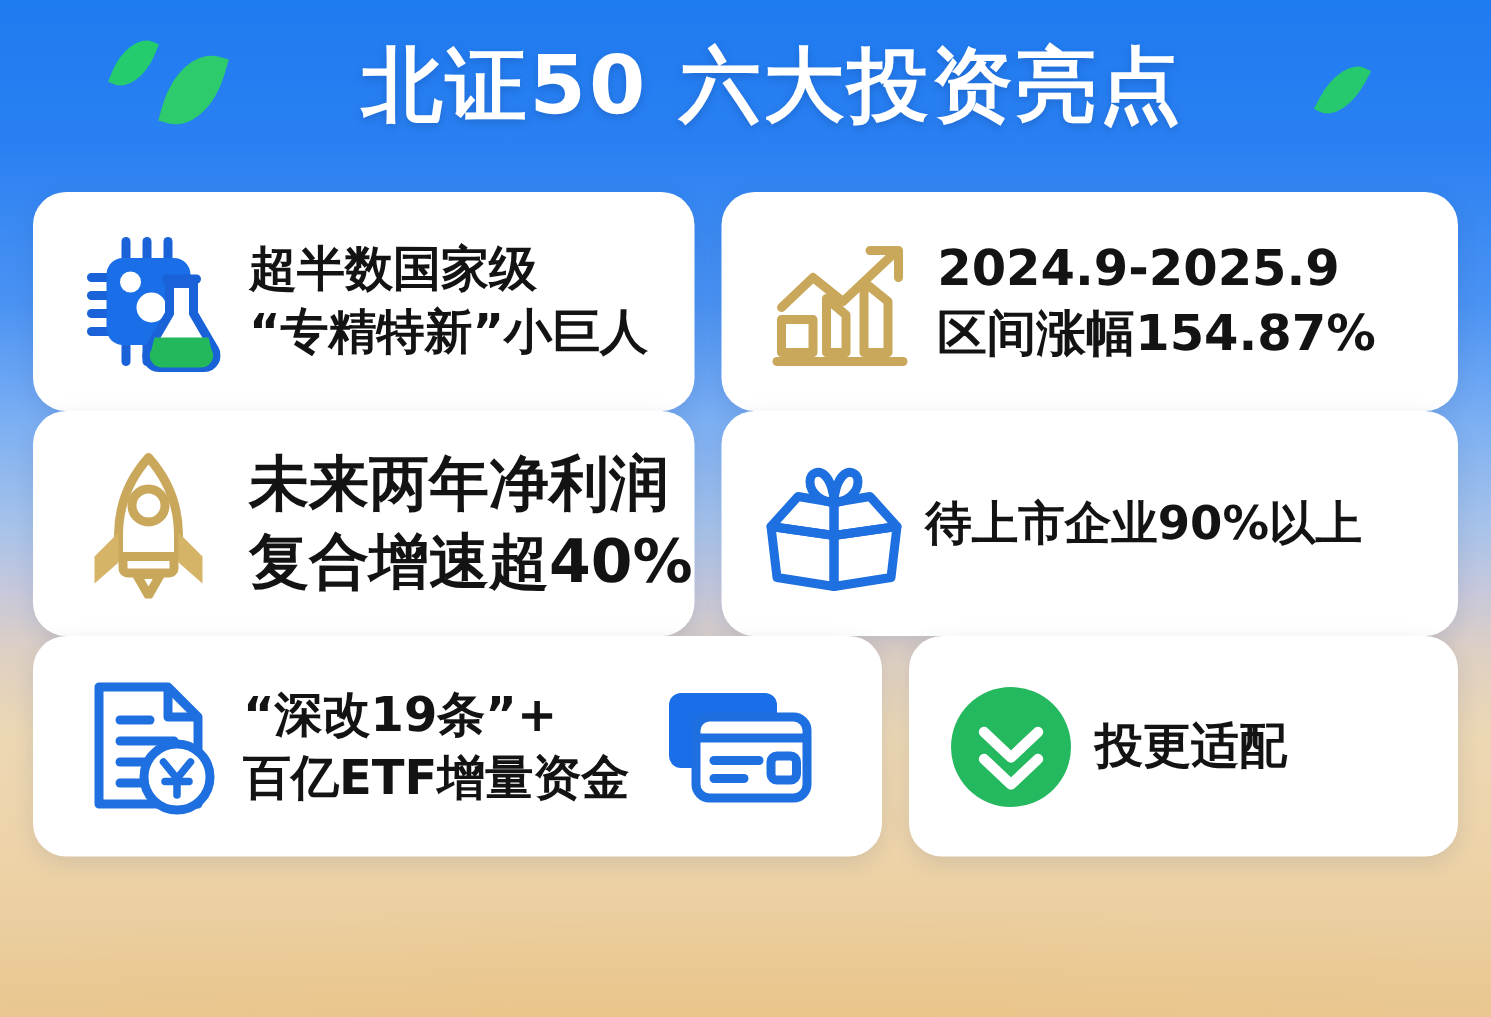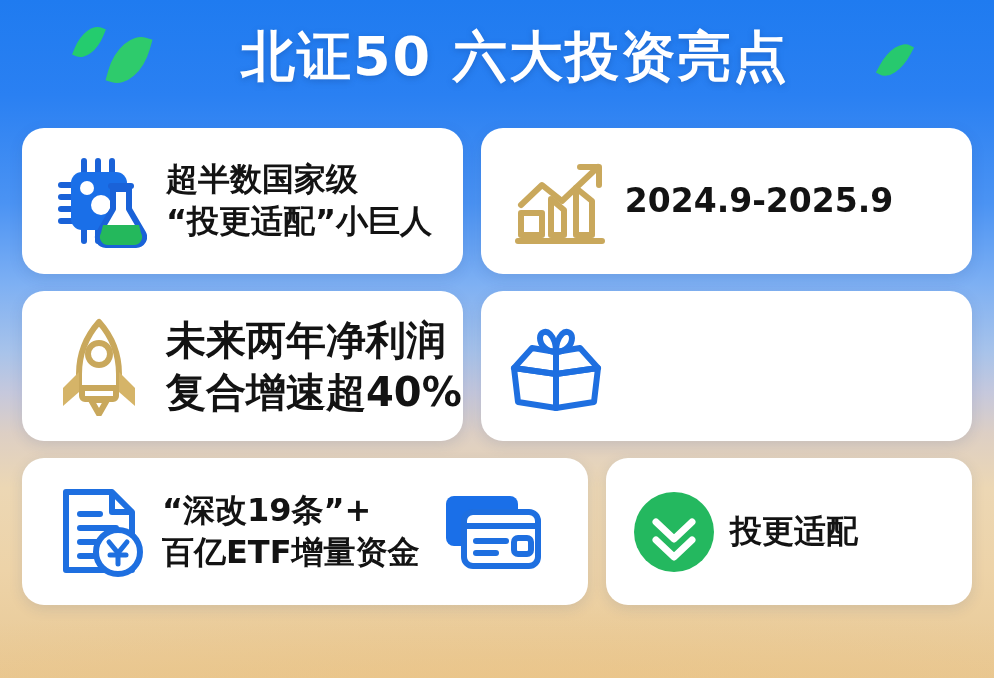--- a/index.html
+++ b/index.html
@@ -43,21 +43,21 @@
     color:#ffffff;font-size:54px;font-weight:bold;letter-spacing:2px;
     line-height:62px;
     text-shadow:0 2px 6px rgba(20,70,150,.35);
     font-family:"DejaVu Sans","Liberation Sans",sans-serif;
     white-space:nowrap;
     padding-left:36px;
   }
 
   
   #grid{position:absolute;left:22px;top:128px;width:950px;}
-  .row{display:flex;margin-bottom:17px;}
+  .row{display:flex;}
   .card{
     background:#ffffff;border-radius:22px;
     box-shadow:0 4px 14px rgba(40,70,130,.13);
     display:flex;align-items:center;
     box-sizing:border-box;
   }
   .row1 .card,.row2 .card{height:146px;}
   .row2 .card{height:150px;}
   .row3 .card{height:147px;}
   .r-left{width:455px;margin-right:18px;}
@@ -121,39 +121,40 @@
             <rect x="20" y="19" width="56" height="58" rx="11" fill="#1a6fe8"></rect>
             <circle cx="36" cy="35" r="7" fill="#ffffff"></circle>
             <circle cx="50" cy="52" r="10" fill="#ffffff"></circle>
             <path d="M62 36 L62 56 L48 80 a8 8 0 0 0 7 12 L85 92 a8 8 0 0 0 7 -12 L78 56 L78 36 Z" fill="#ffffff" stroke="#1a62d8" stroke-width="6" stroke-linejoin="round"></path>
             <path d="M52 72 L88 72 L90 80 a8 8 0 0 1 -7 12 L57 92 a8 8 0 0 1 -7 -12 Z" fill="#24b85c"></path>
             <line x1="60" y1="33" x2="80" y2="33" stroke="#1a62d8" stroke-width="6" stroke-linecap="round"></line>
           </svg>
         </div>
         <div class="card-text">
           <span class="t-line">超半数国家级</span>
-          <span class="t-line">“投更适配”小巨人</span>
+          <span class="t-line">“专精特新”小巨人</span>
         </div>
       </div>
 
       <div class="card c2 r-right">
         <div class="icon-wrap">
           <svg width="96" height="92" viewBox="0 0 96 92">
             <g fill="none" stroke="#c9a85c" stroke-width="6" stroke-linecap="round" stroke-linejoin="round">
               <rect x="9" y="58" width="21" height="22"></rect>
               <path d="M39 44 L52 55 L52 80 L39 80 Z"></path>
               <path d="M64 33 L80 46 L80 80 L64 80 Z"></path>
               <path d="M9 50 L30 30 L50 46 L86 12"></path>
               <path d="M68 12 L87 12 L87 30"></path>
               <line x1="6" y1="86" x2="90" y2="86"></line>
             </g>
           </svg>
         </div>
         <div class="card-text">
           <span class="t-line">2024.9-2025.9</span>
+          <span class="t-line">区间涨幅154.87%</span>
         </div>
       </div>
     </div>
 
     <div class="row row2">
       <div class="card c3 r-left">
         <div class="icon-wrap">
           <svg width="92" height="100" viewBox="0 0 92 100">
             <path d="M46 6 C30 24 26 42 26 58 L26 72 L66 72 L66 58 C66 42 62 24 46 6 Z" fill="none" stroke="#c9a85c" stroke-width="6" stroke-linejoin="round"></path>
             <circle cx="46" cy="38" r="11" fill="none" stroke="#c9a85c" stroke-width="6"></circle>
@@ -176,20 +177,21 @@
               <path d="M50 32 C42 32 34 26 34 18 C34 12 40 10 44 14 C48 18 50 26 50 32 Z"></path>
               <path d="M50 32 C58 32 66 26 66 18 C66 12 60 10 56 14 C52 18 50 26 50 32 Z"></path>
               <path d="M50 32 L26 28 L8 48 L50 54 Z"></path>
               <path d="M50 32 L74 28 L92 48 L50 54 Z"></path>
               <path d="M8 48 L12 82 L50 88 L50 54 Z"></path>
               <path d="M92 48 L88 82 L50 88 L50 54 Z"></path>
             </g>
           </svg>
         </div>
         <div class="card-text">
+          <span class="t-line">待上市企业90%以上</span>
         </div>
       </div>
     </div>
 
     <div class="row row3">
       <div class="card c5 r-left">
         <div class="icon-wrap">
           <svg width="92" height="96" viewBox="0 0 92 96">
             <path d="M12 8 L58 8 L78 28 L78 86 L12 86 Z" fill="none" stroke="#1e6fe0" stroke-width="6" stroke-linejoin="round"></path>
             <path d="M58 8 L58 28 L78 28" fill="none" stroke="#1e6fe0" stroke-width="6" stroke-linejoin="round"></path>

